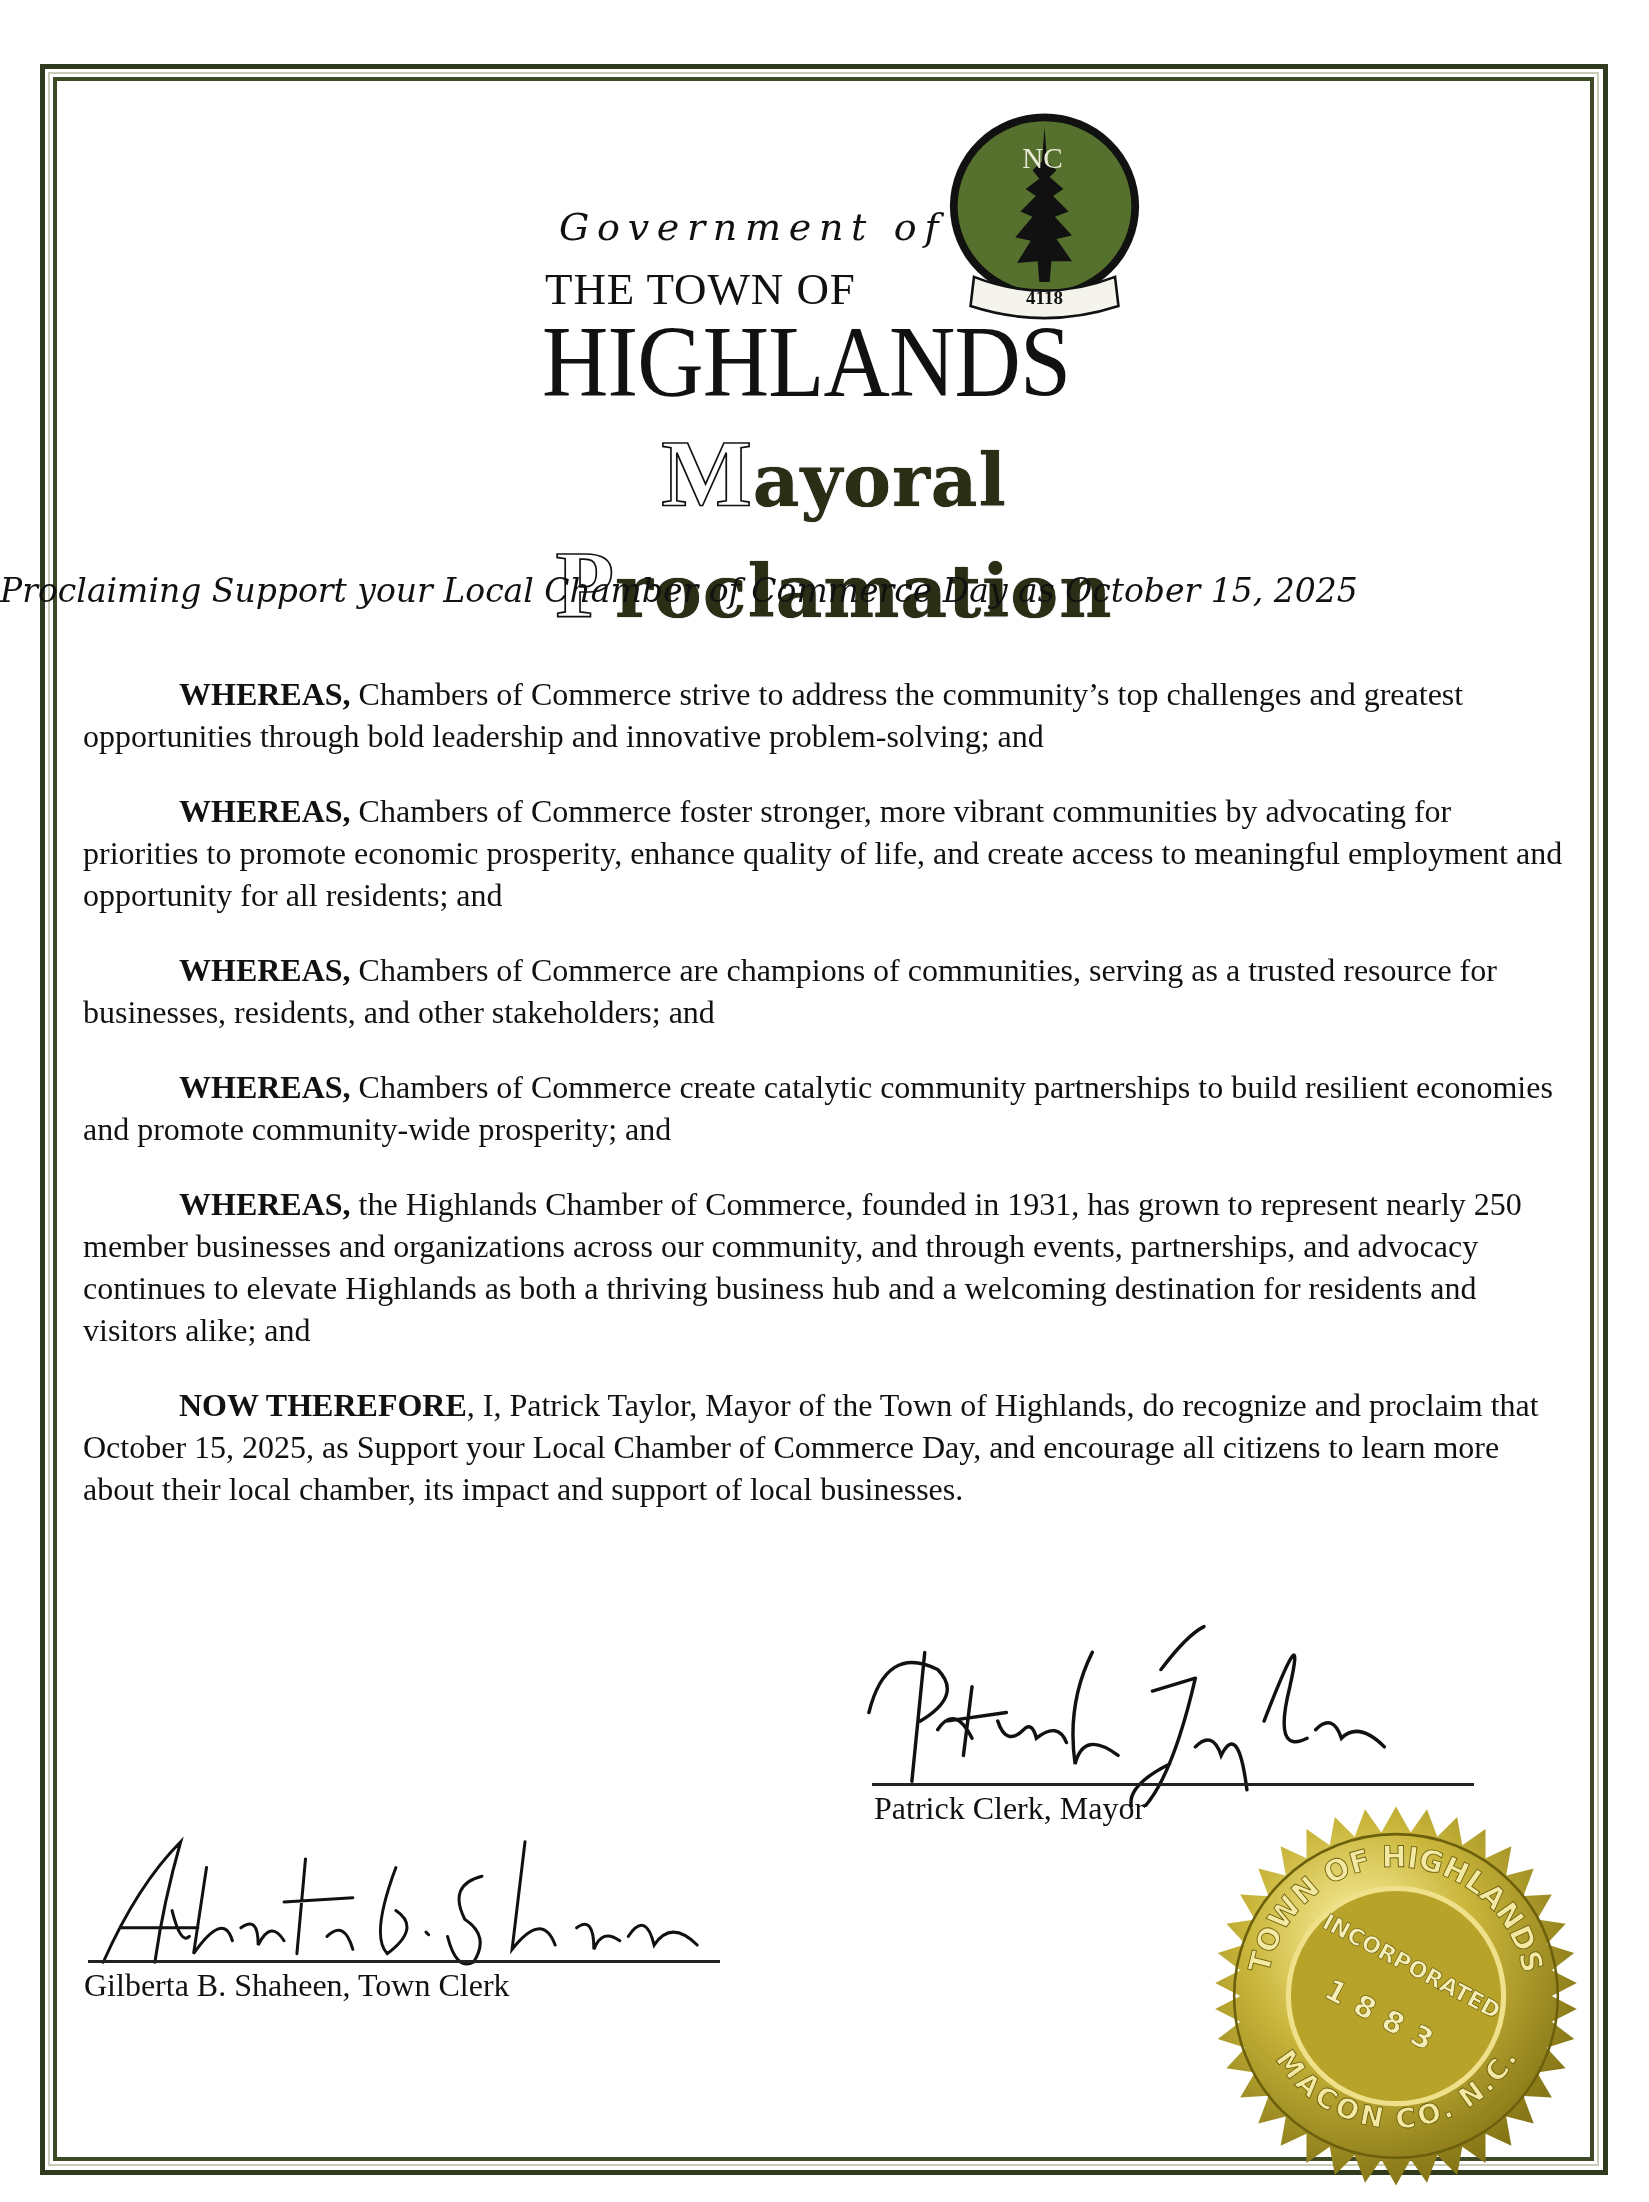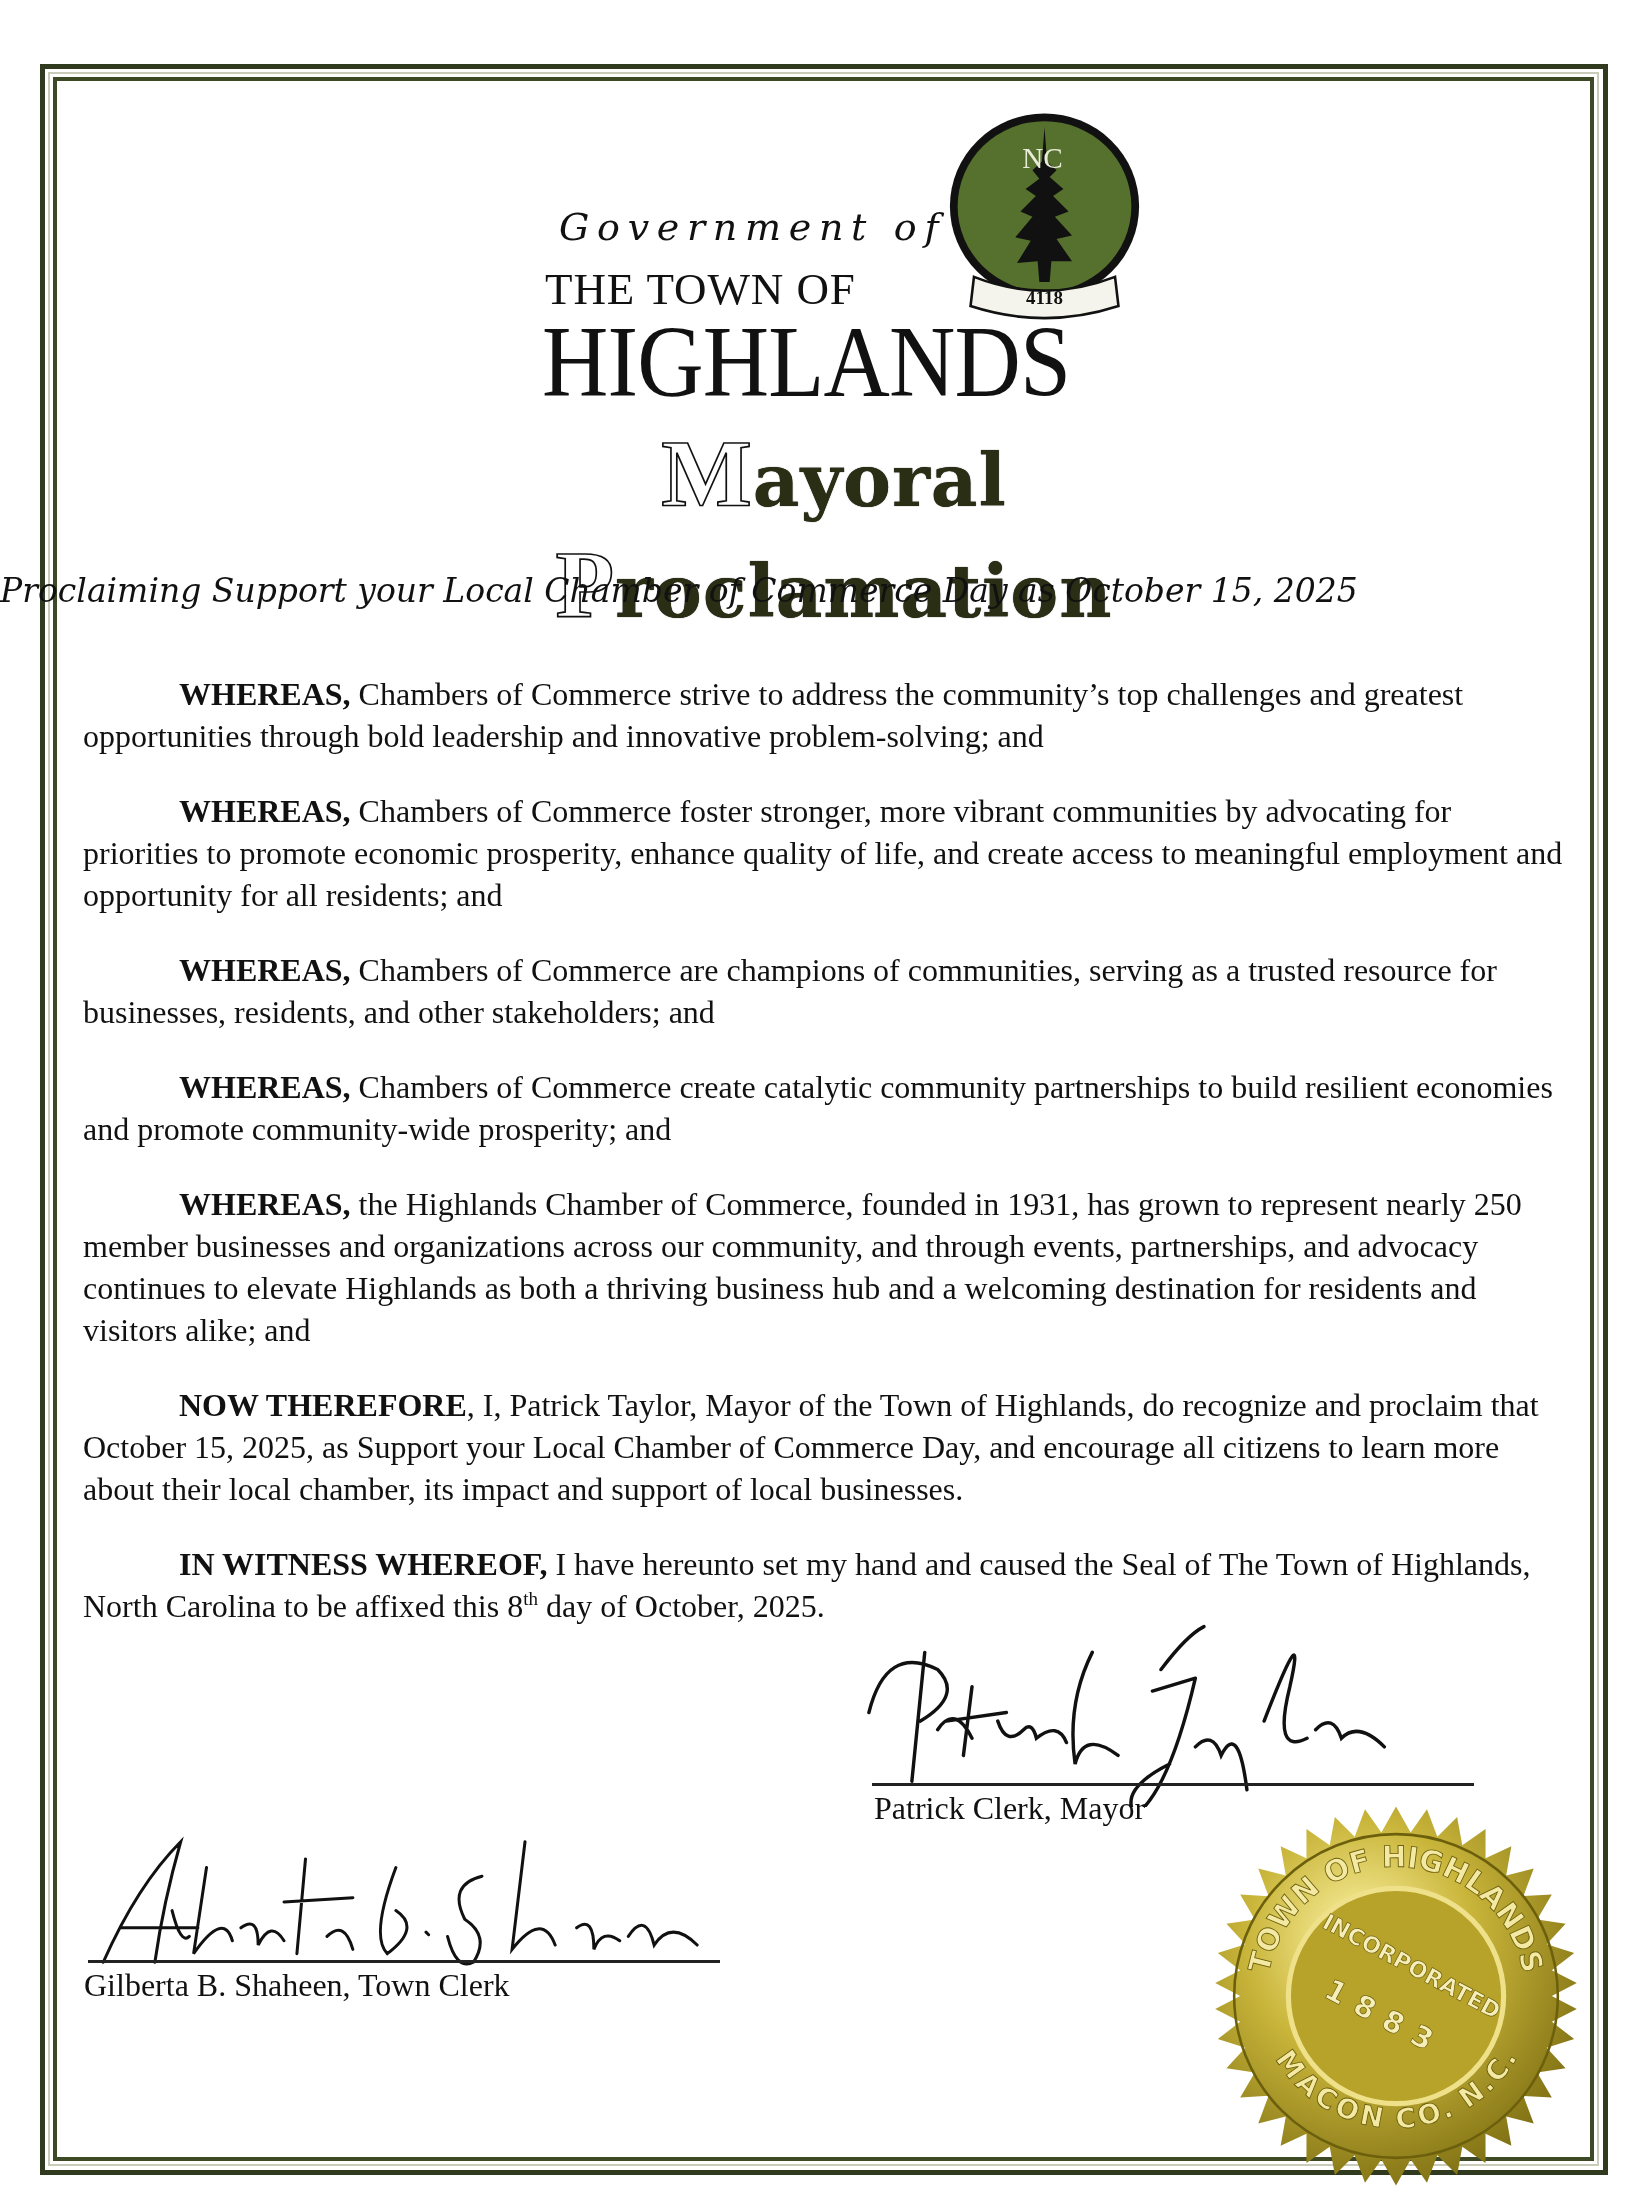--- a/index.html
+++ b/index.html
@@ -52,21 +52,20 @@
 
 <div class="abs subtitle">Proclaiming Support your Local Chamber of Commerce Day as October 15, 2025</div>
 
 <div class="abs body">
   <p><b>WHEREAS,</b><span> Chambers of Commerce strive to address the community’s top challenges and greatest opportunities through bold leadership and innovative problem-solving; and</span></p>
   <p><b>WHEREAS,</b><span> Chambers of Commerce foster stronger, more vibrant communities by advocating for priorities to promote economic prosperity, enhance quality of life, and create access to meaningful employment and opportunity for all residents; and</span></p>
   <p><b>WHEREAS,</b><span> Chambers of Commerce are champions of communities, serving as a trusted resource for businesses, residents, and other stakeholders; and</span></p>
   <p><b>WHEREAS,</b><span> Chambers of Commerce create catalytic community partnerships to build resilient economies and promote community-wide prosperity; and</span></p>
   <p><b>WHEREAS,</b><span> the Highlands Chamber of Commerce, founded in 1931, has grown to represent nearly 250 member businesses and organizations across our community, and through events, partnerships, and advocacy continues to elevate Highlands as both a thriving business hub and a welcoming destination for residents and visitors alike; and</span></p>
   <p><b>NOW THEREFORE</b><span>, I, Patrick Taylor, Mayor of the Town of Highlands, do recognize and proclaim that October 15, 2025, as Support your Local Chamber of Commerce Day, and encourage all citizens to learn more about their local chamber, its impact and support of local businesses.</span></p>
-  <p><b>IN WITNESS WHEREOF,</b><span> I have hereunto set my hand and caused the Seal of The Town of Highlands, North Carolina to be affixed this 8</span><sup>th</sup><span> day of October, 2025.</span></p>
 </div>
 
 <div class="abs" style="left:860px;top:1618px;width:602px;height:189px;">
   <svg width="602" height="189" viewBox="0 0 700 220">
     <path d="M10 110 Q30 30 90 60 Q120 90 70 120 M75 40 L60 190 M90 130 Q110 100 130 140 M130 80 L120 160 M100 120 L170 110 M160 120 Q170 150 190 130 Q200 120 205 140 Q230 120 240 145 M270 40 Q240 100 250 170 Q260 130 300 160 M350 60 Q380 20 400 10 M340 85 L390 70 M390 70 Q360 200 320 230 Q300 200 360 170 M390 150 Q410 130 420 160 Q440 120 450 200 M470 120 Q520 -10 500 80 Q480 160 520 140 M530 130 Q550 110 560 140 Q580 120 610 150" fill="none" stroke="#111" stroke-width="4" stroke-linecap="round"></path>
   </svg>
 </div>
 <div class="abs sig-line" style="left:872px;top:1783px;width:602px;"></div>
 <div class="abs sig-label" style="left:874px;top:1790px;">Patrick Clerk, Mayor</div>
 

